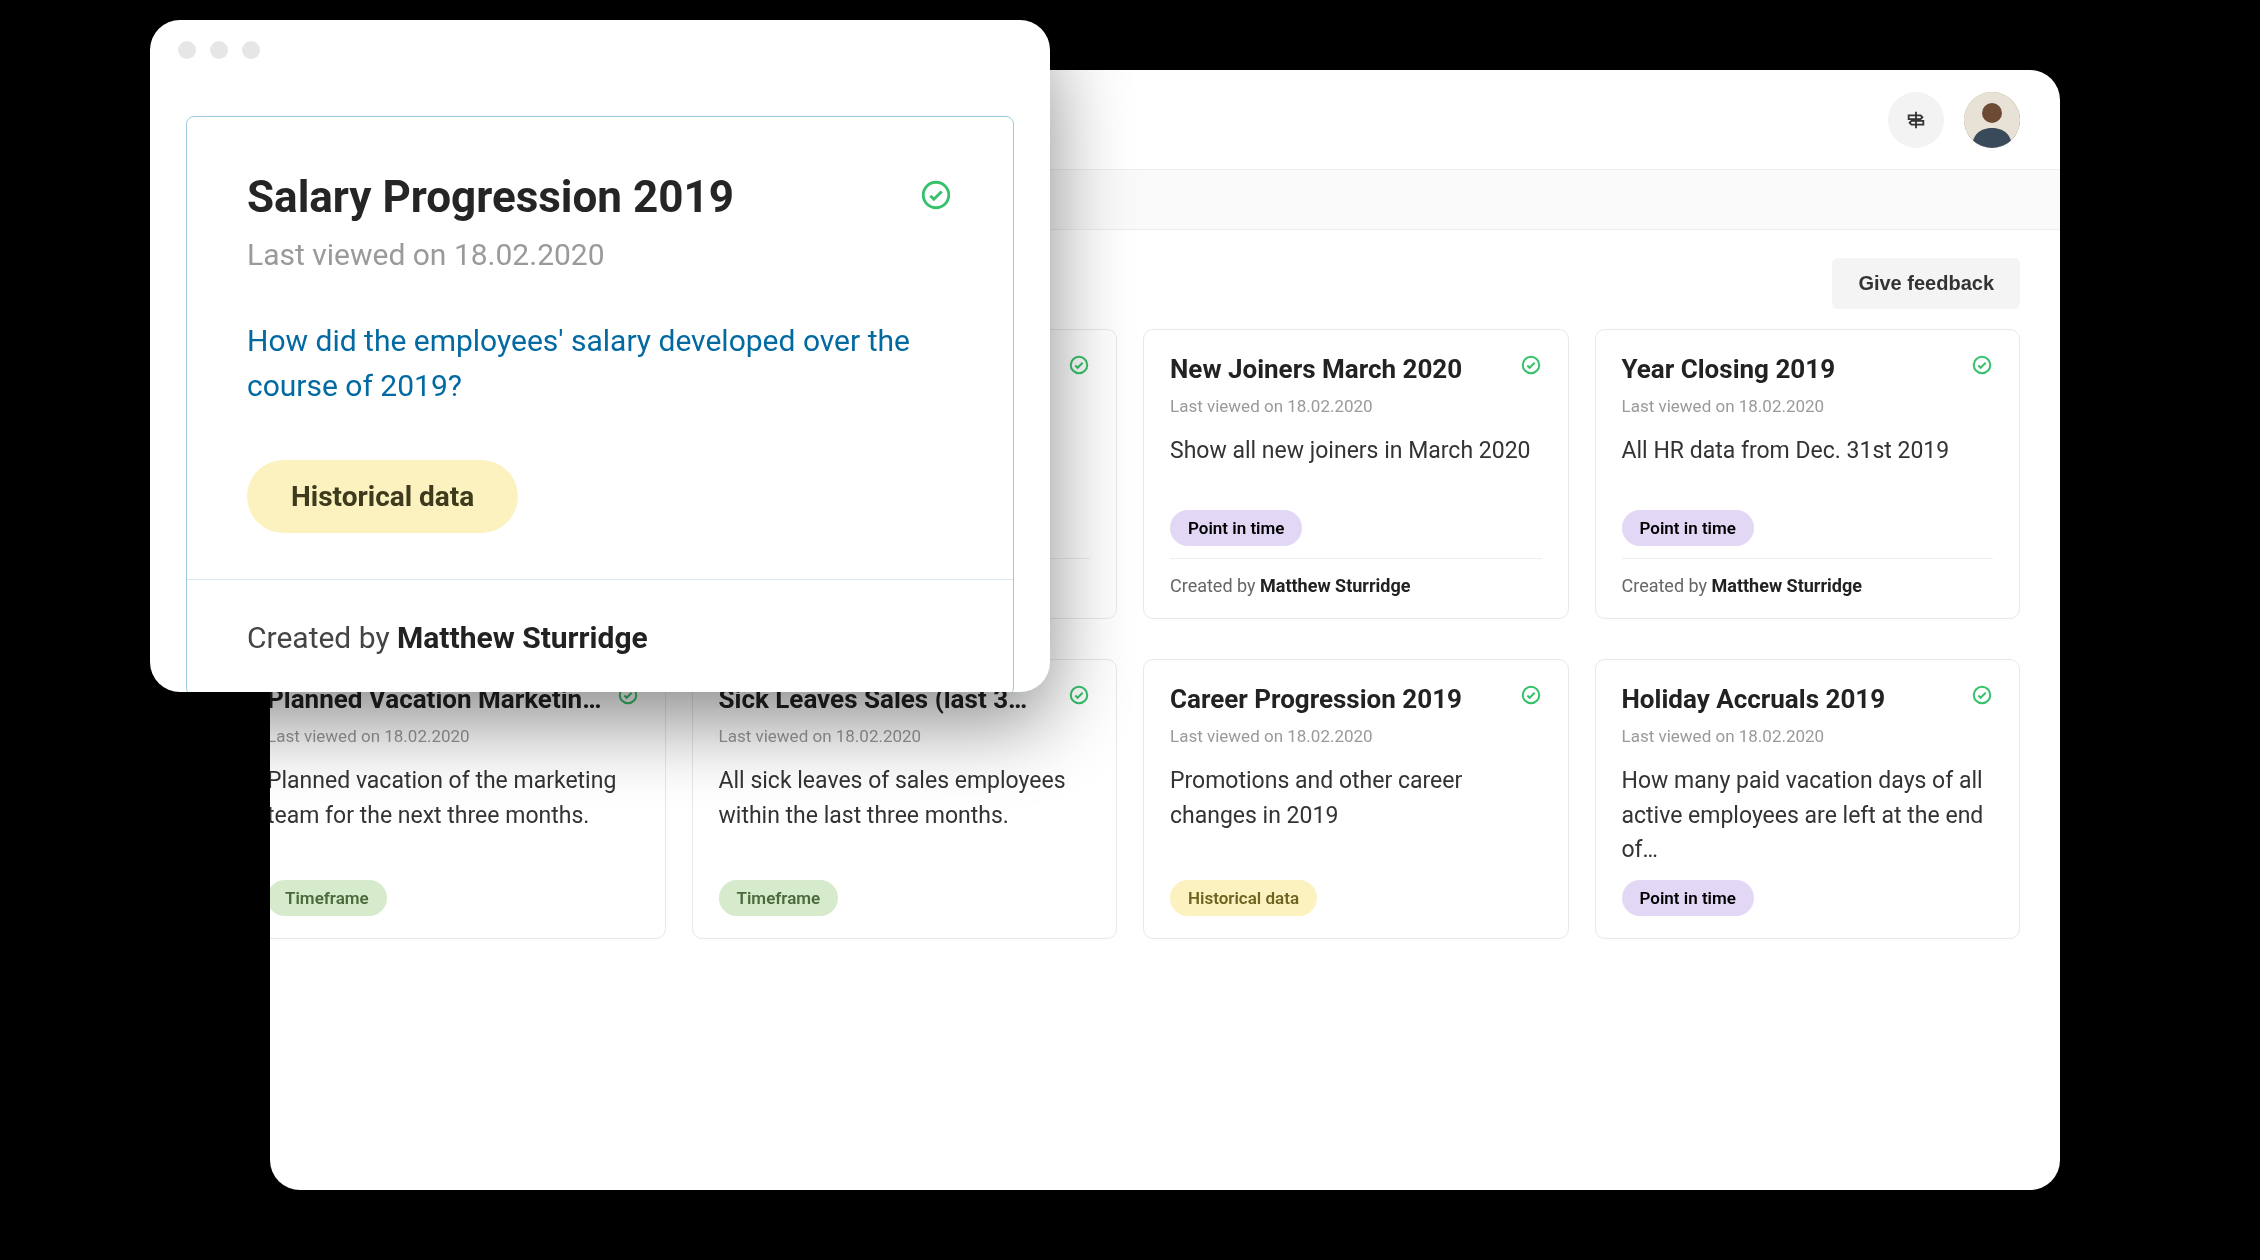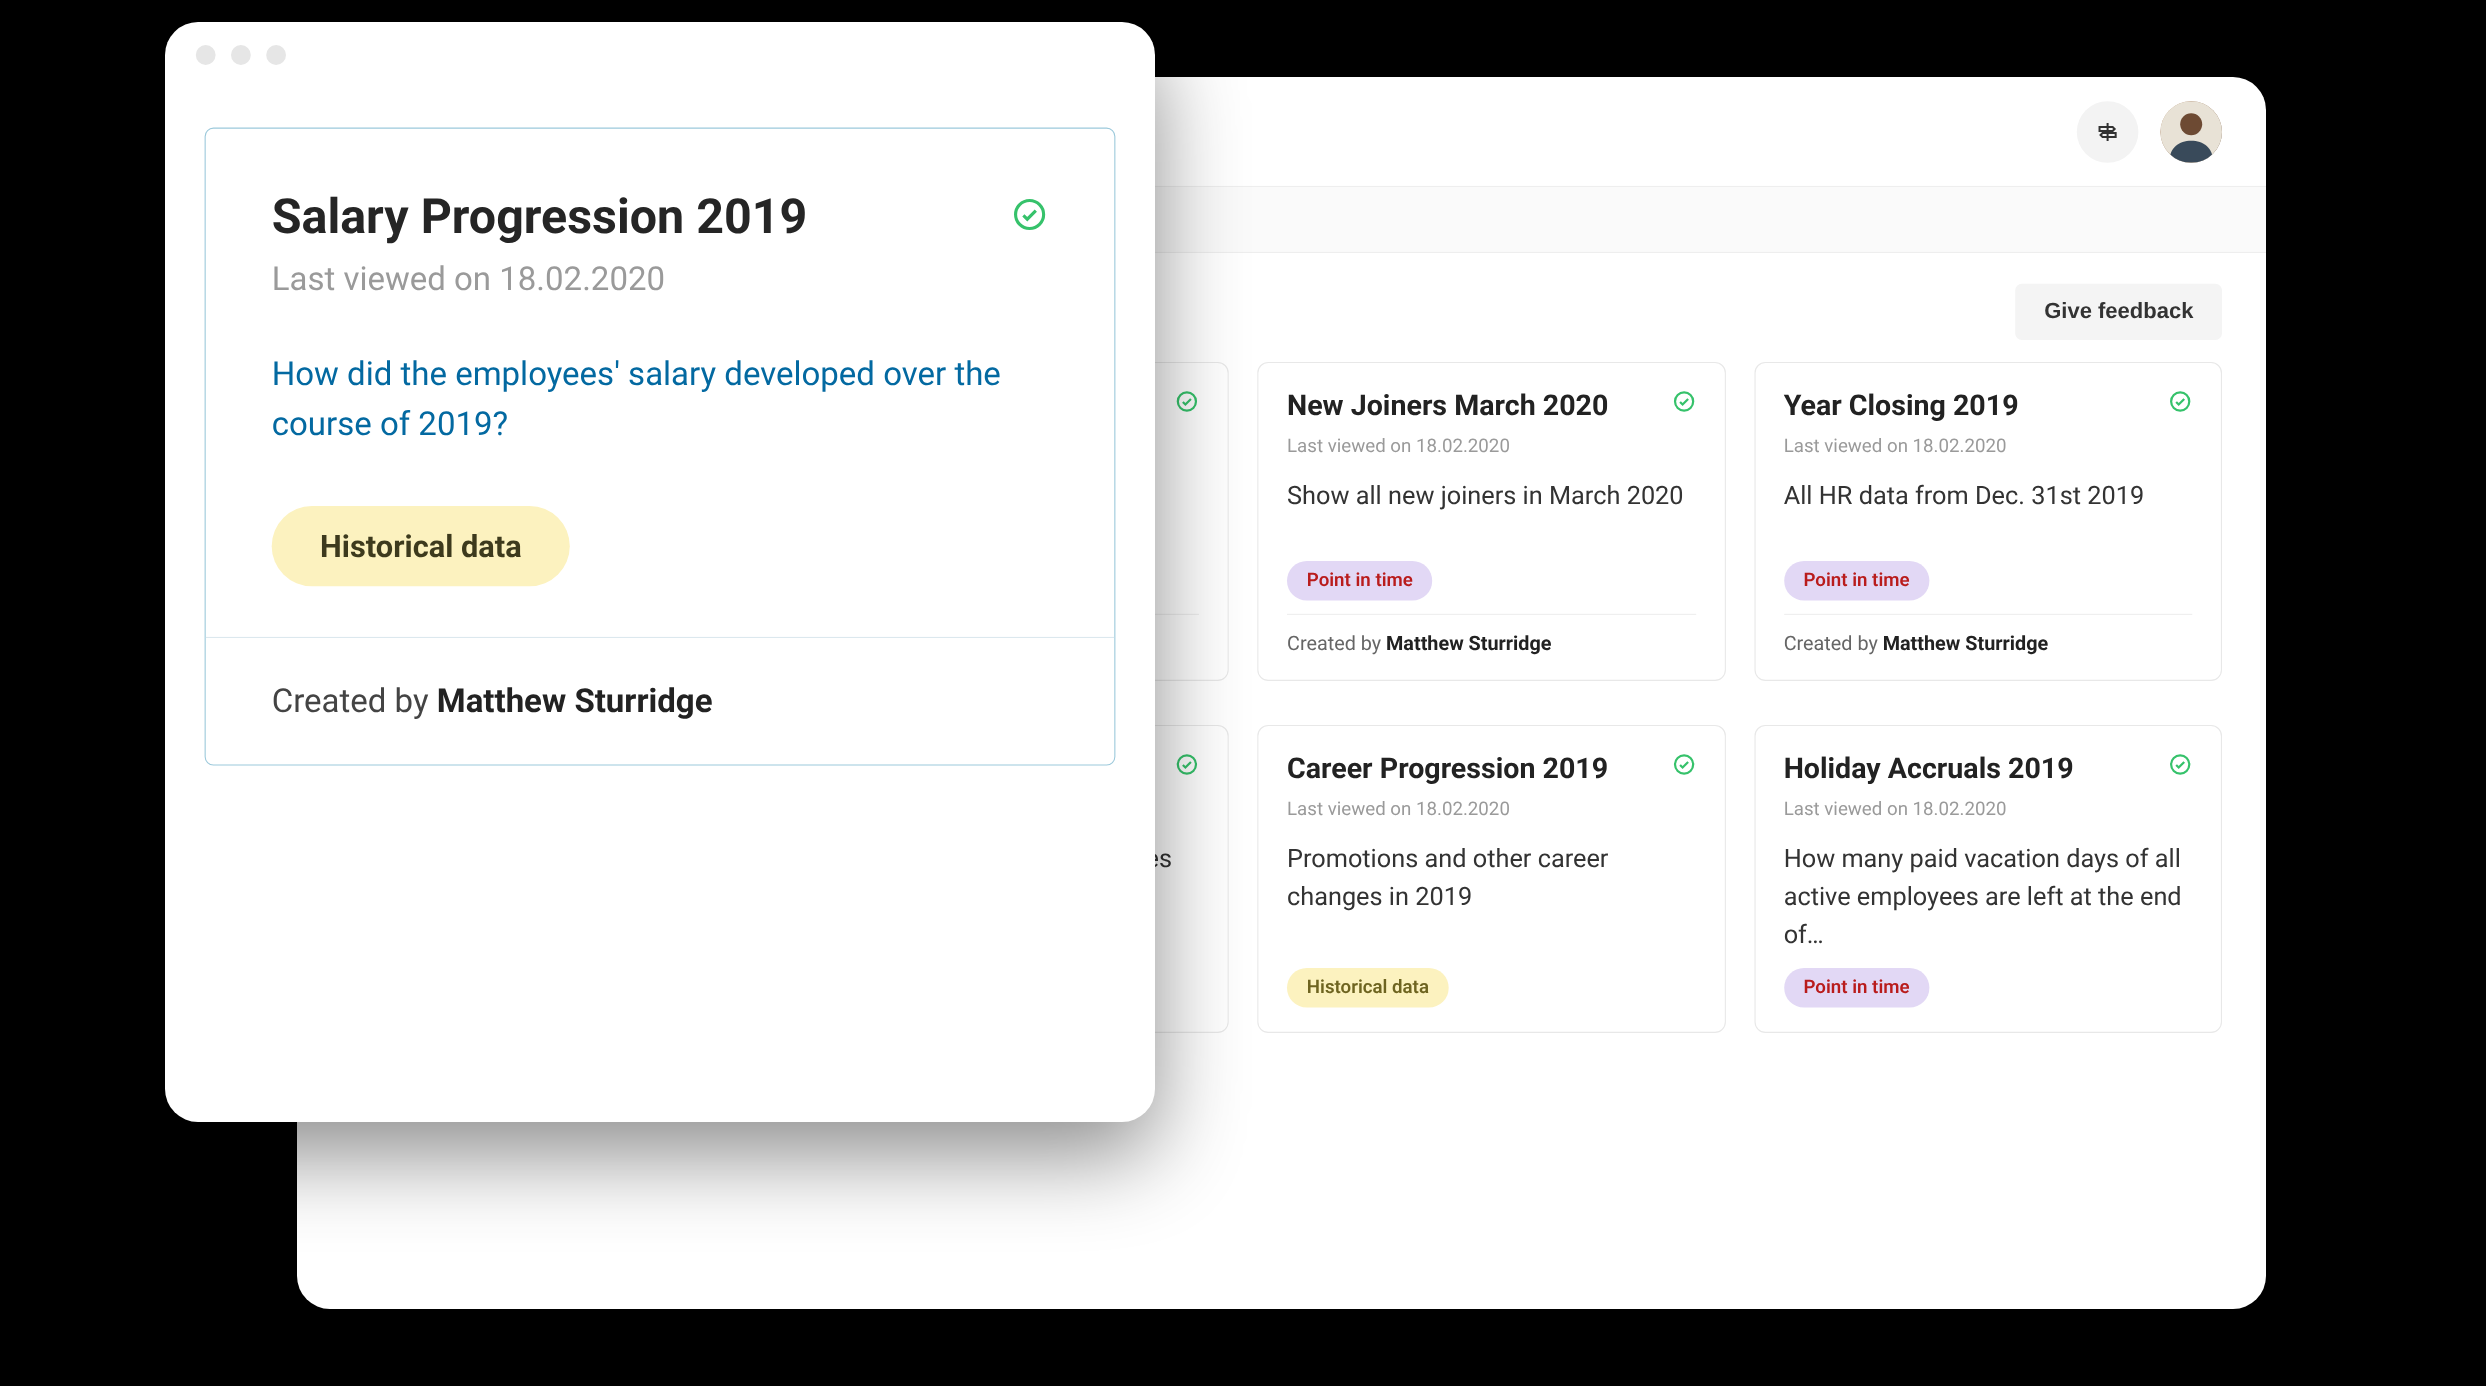--- a/index.html
+++ b/index.html
@@ -122,32 +122,32 @@
   .card-meta { font-size: 17px; color: #9a9a9a; }
   .card-desc { font-size: 23px; color: #333; line-height: 1.5; margin-top: 6px; flex: 1; }
   .tag {
     align-self: flex-start;
     padding: 8px 18px;
     border-radius: 20px;
     font-size: 17px;
     font-weight: 600;
   }
   .tag-yellow { background: #fcf2bf; color: #6e6420; }
-  .tag-purple { background: #e2d8f5; color: #b91c1c; }
+  .tag-purple { background: #e2d8f5; color: #000000; }
   .tag-green  { background: #d6eacc; color: #4b6a3b; }
   .card-footer { border-top: 1px solid #eee; padding-top: 16px; font-size: 18px; color: #666; }
   .card-footer strong { color: #222; font-weight: 700; }
 
   
   .popup-window {
     position: absolute;
     top: 20px;
     left: 150px;
     width: 900px;
-    height: 1000px;
+    height: 672px;
     background: #fff;
     border-radius: 30px;
     box-shadow: 0 30px 80px rgba(0,0,0,0.45);
     overflow: hidden;
     z-index: 10;
   }
   .popup-titlebar {
     height: 60px;
     display: flex;
     align-items: center;

